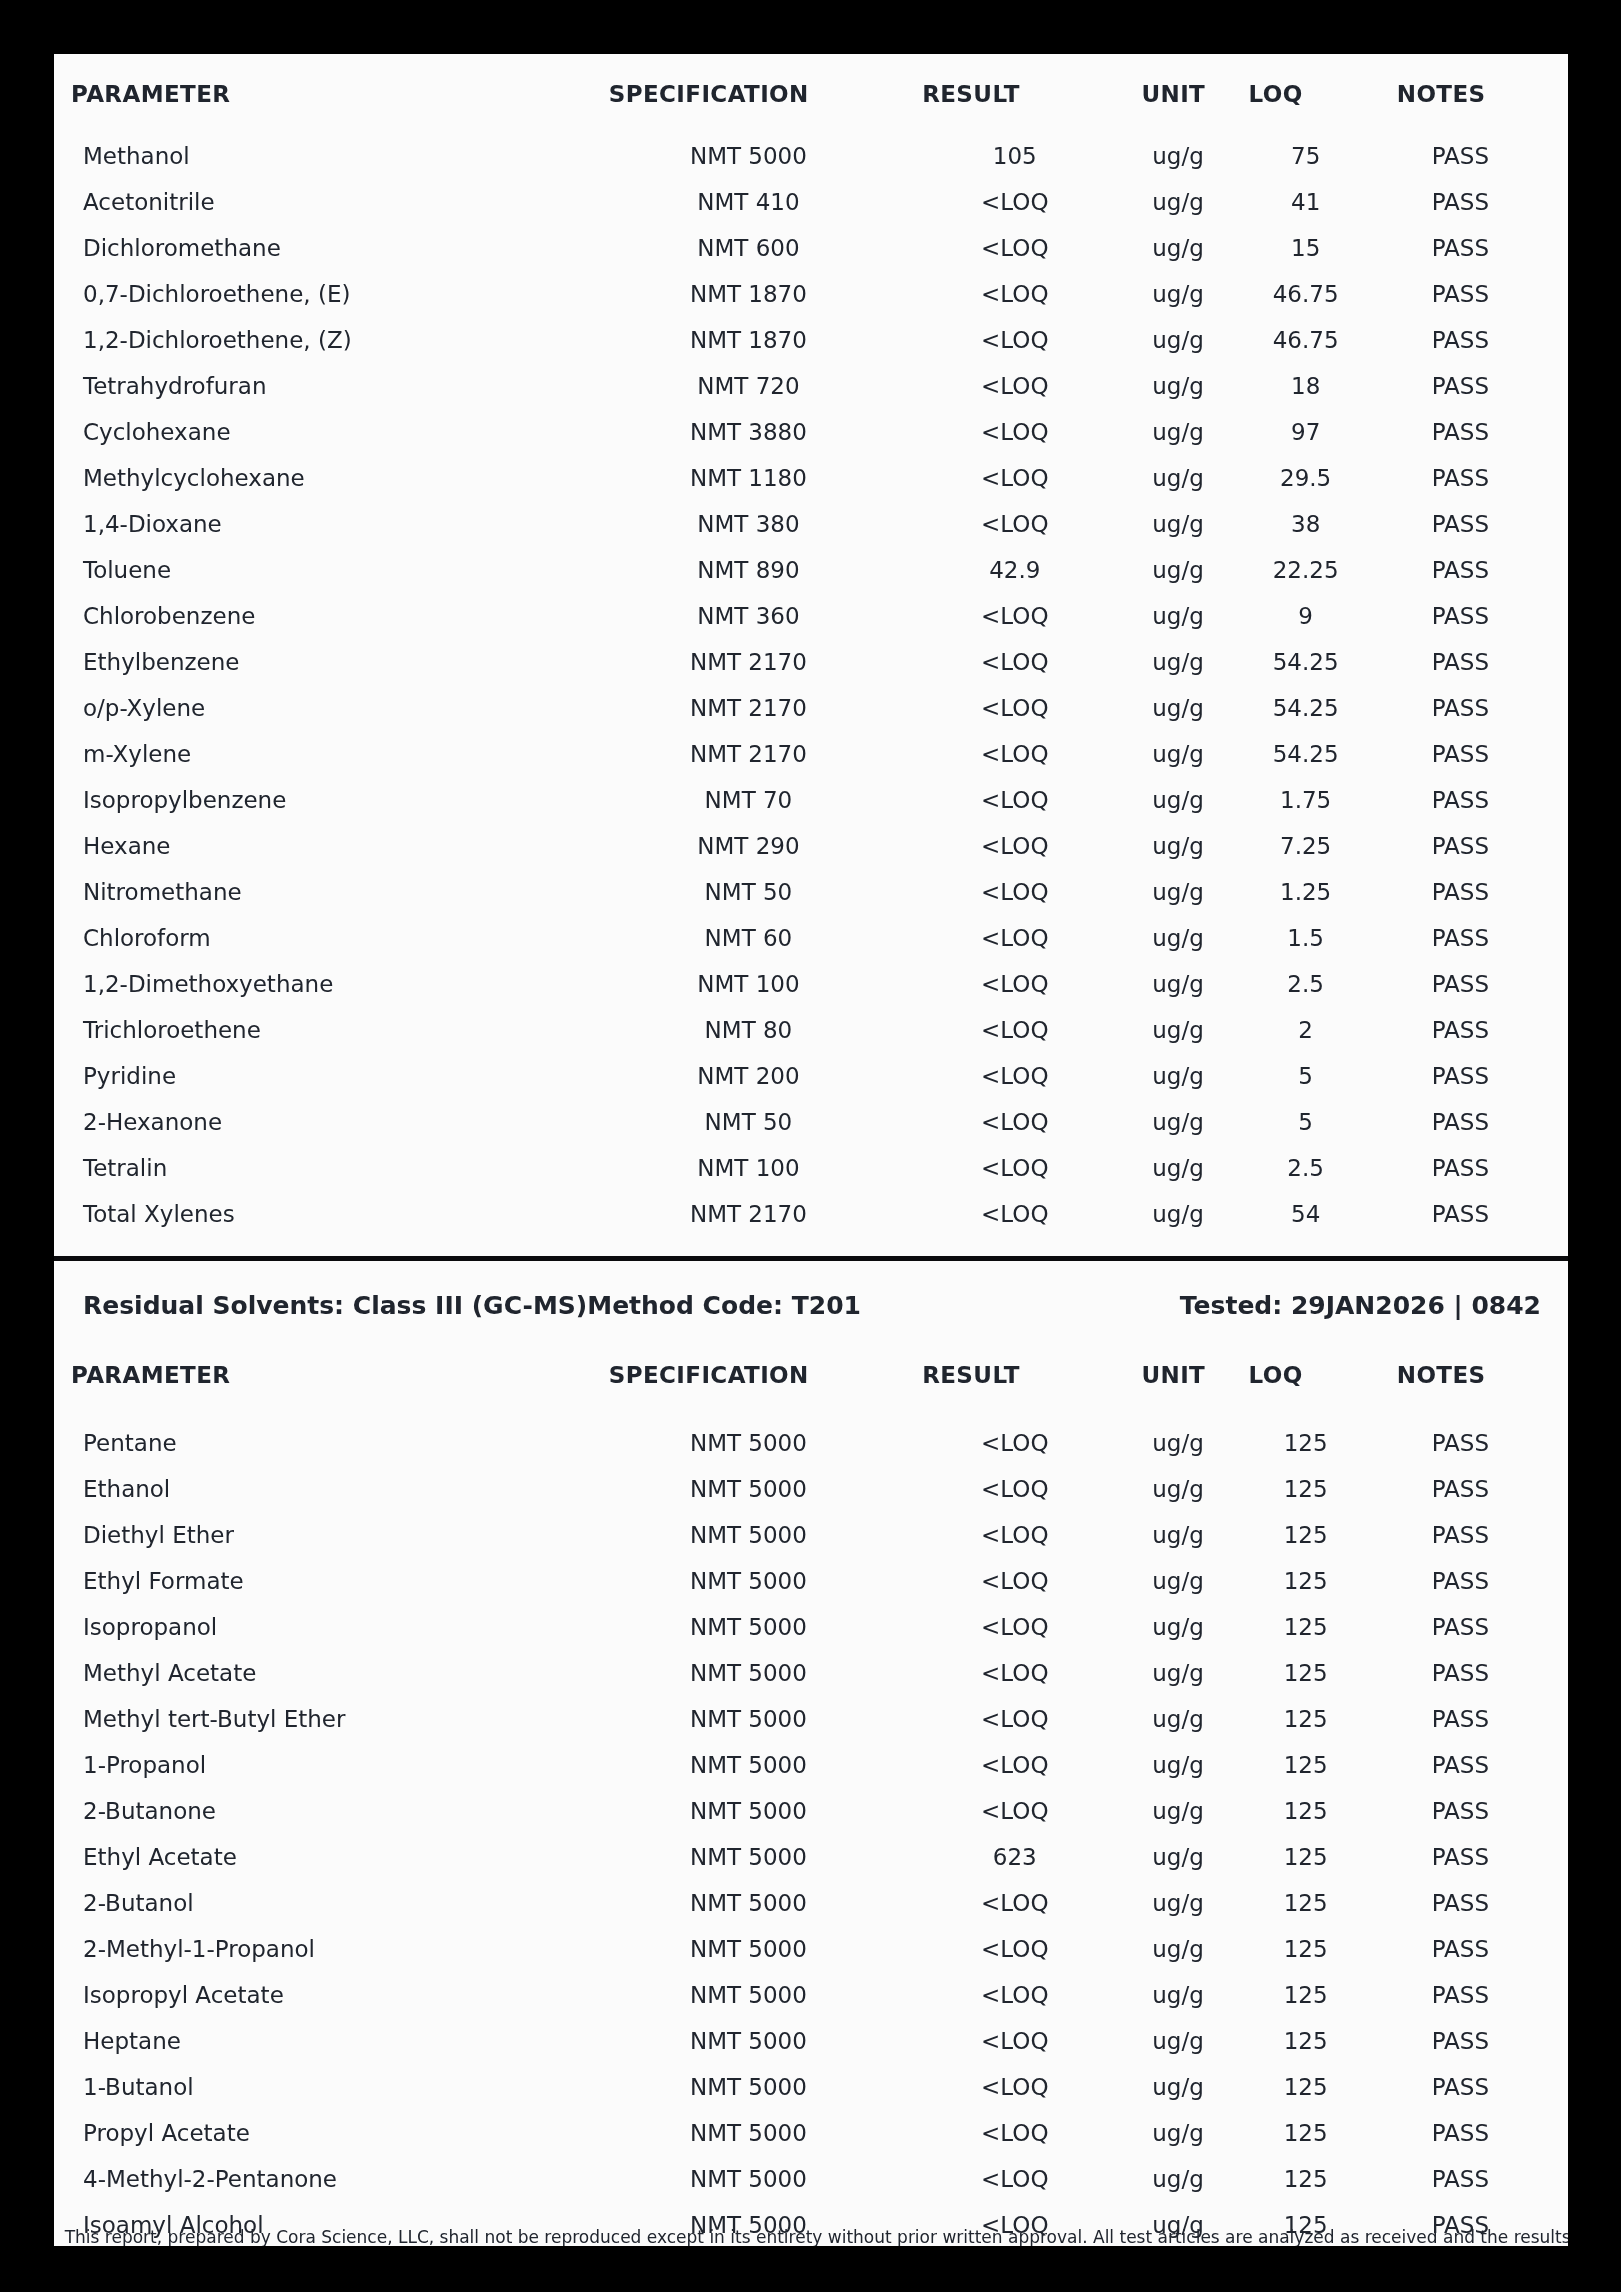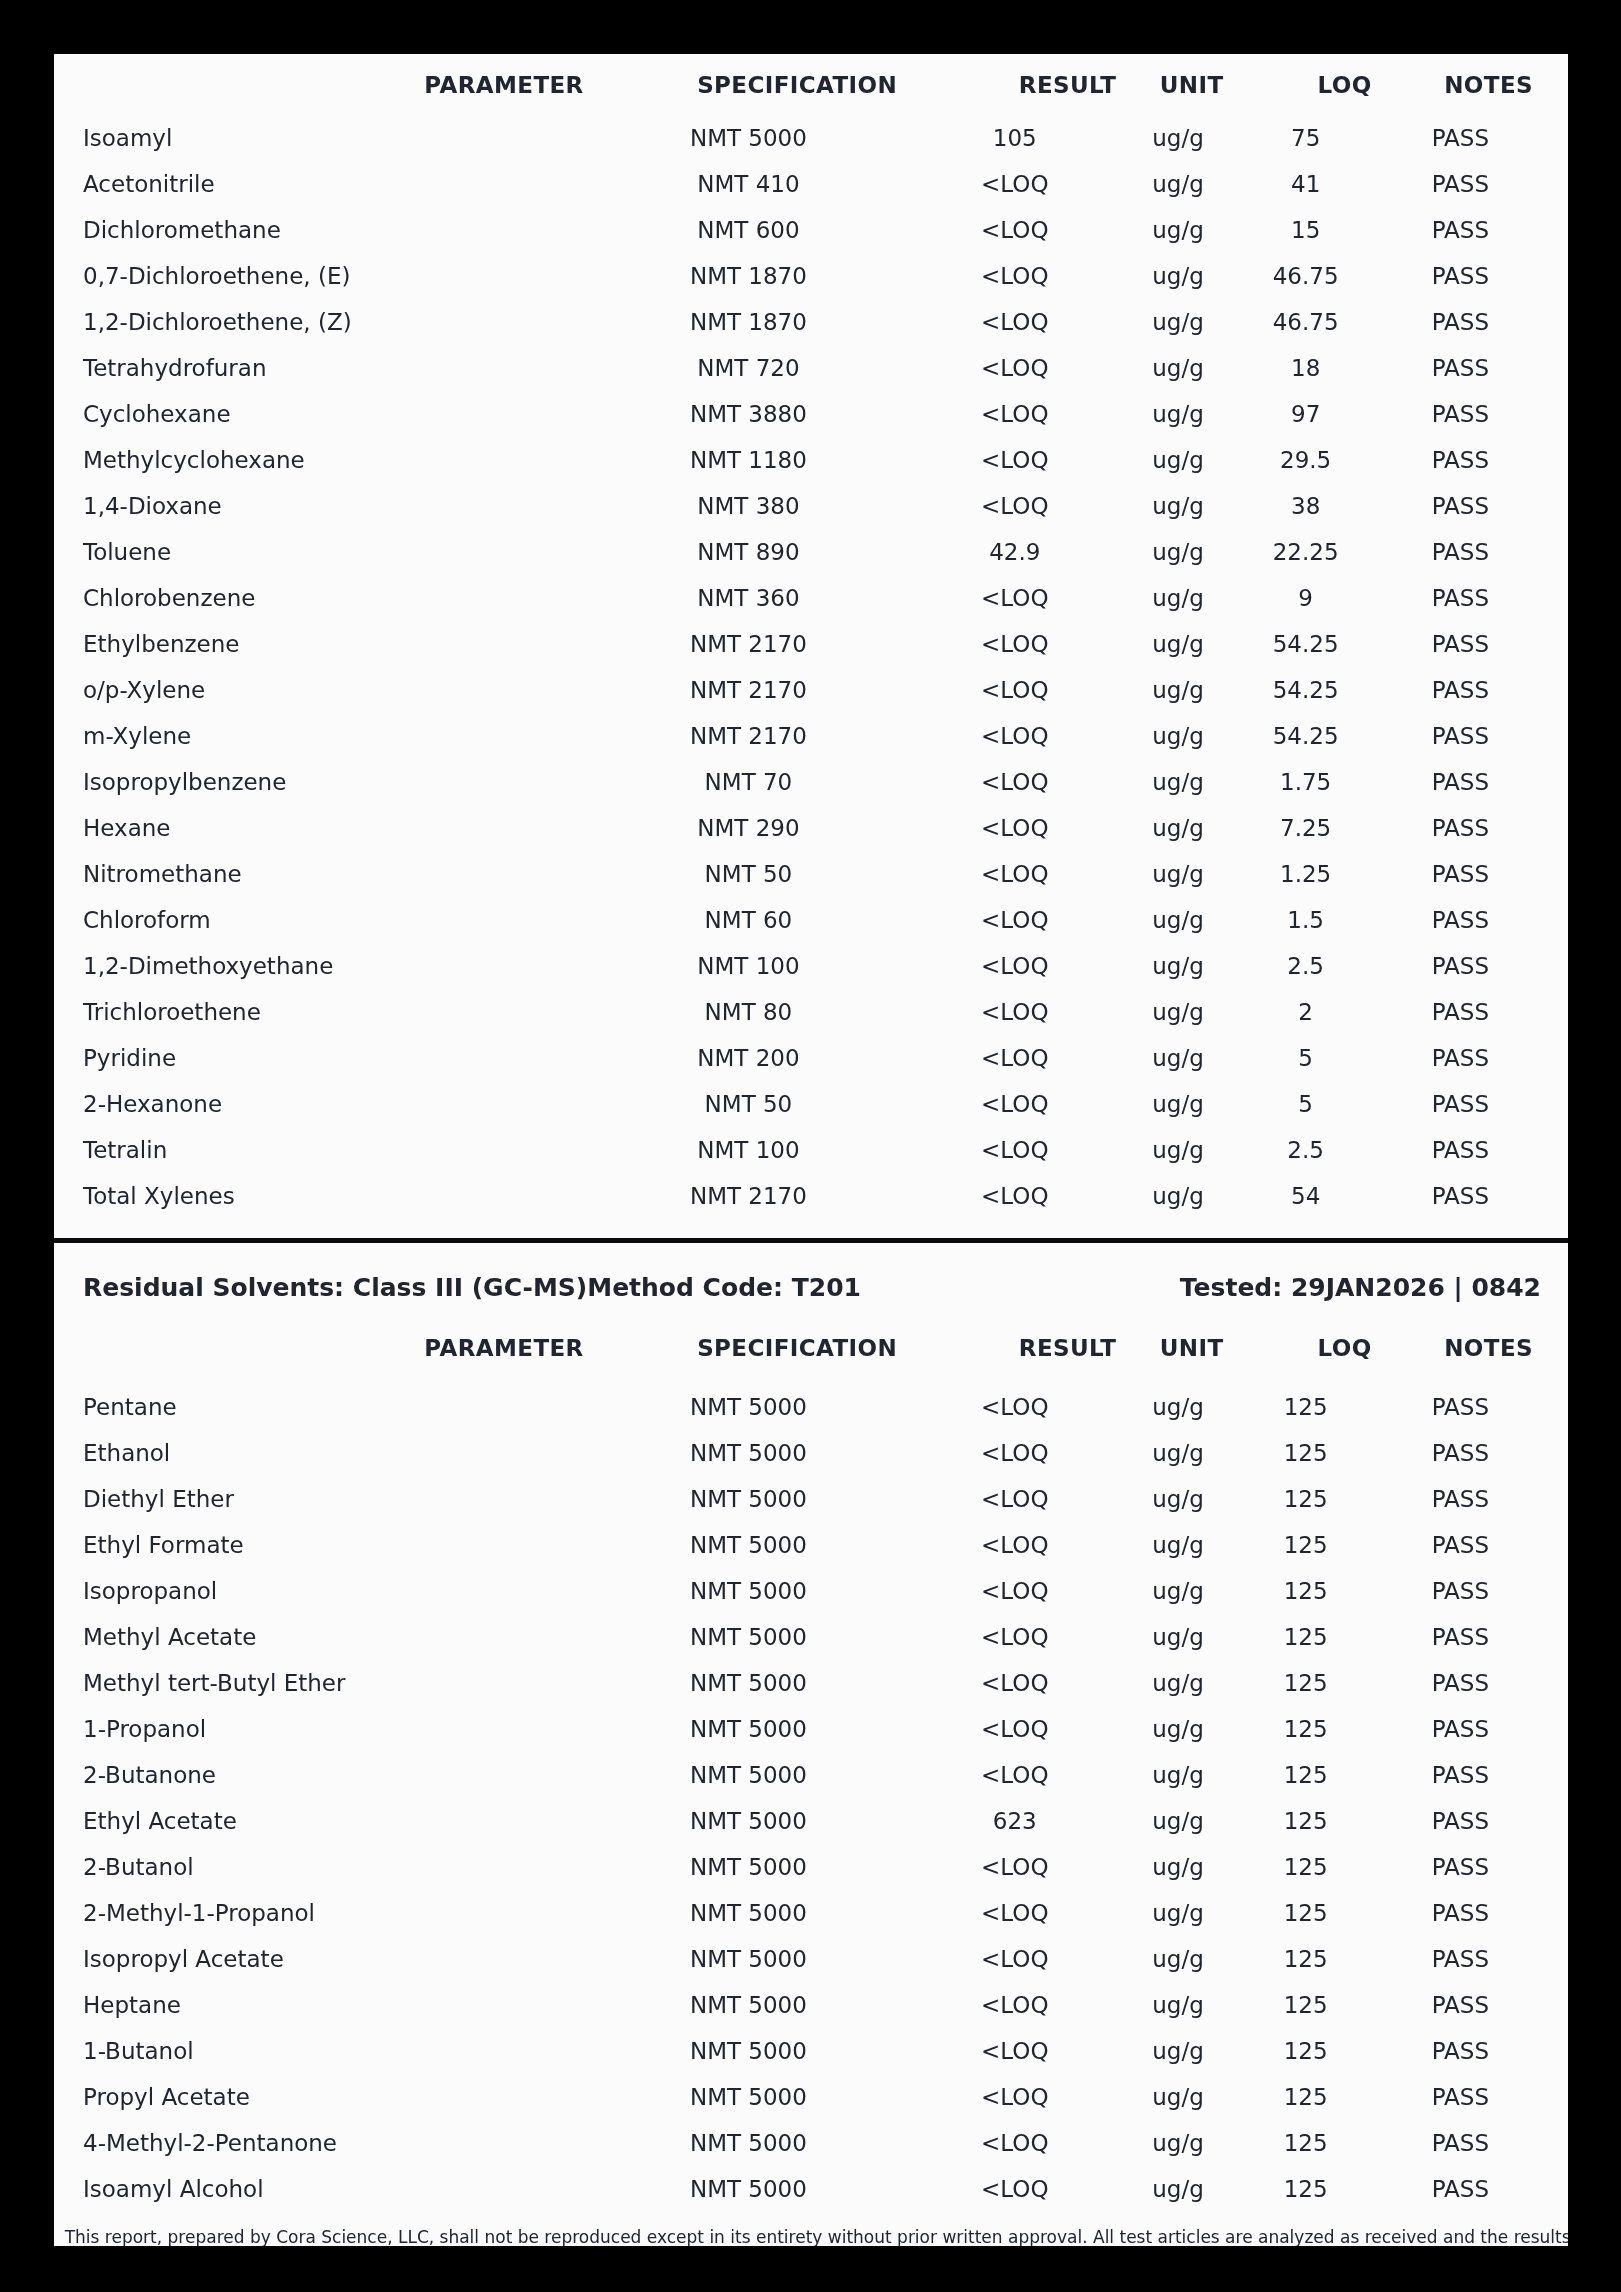--- a/index.html
+++ b/index.html
@@ -19,21 +19,21 @@
   }
   table.results {
     border-collapse:collapse;
     table-layout:fixed;
     width:1487px;
   }
   col.c-param{width:537px;} col.c-spec{width:313px;} col.c-result{width:219px;}
   col.c-unit{width:107px;}  col.c-loq{width:148px;}  col.c-notes{width:161px;}
   table.results th {
     font-weight:bold; font-size:23px; height:45px;
-    text-align:right; padding:8px; letter-spacing:0.4px;
+    text-align:left; padding:17px; letter-spacing:0.4px;
   }
   table.results td {
     font-size:23px; height:46px; font-weight:400;
     text-align:center; padding:0; white-space:nowrap; overflow:hidden;
   }
   #table2 td { height:46px; }
   #table2 th { height:57px; vertical-align:middle; }
   table.results td:first-child { text-align:left; padding-left:29px; }
   .divider {
     height:4.5px; width:1514px; background:#0b0b0d; margin-top:19px;
@@ -71,21 +71,21 @@
           <th>PARAMETER</th>
           <th>SPECIFICATION</th>
           <th>RESULT</th>
           <th>UNIT</th>
           <th>LOQ</th>
           <th>NOTES</th>
         </tr>
       </thead>
     <tbody>
         <tr>
-          <td>Isoamyl</td>
+          <td>Methanol</td>
           <td>NMT 5000</td>
           <td>105</td>
           <td>ug/g</td>
           <td>75</td>
           <td>PASS</td>
         </tr>
         <tr>
           <td>Acetonitrile</td>
           <td>NMT 410</td>
           <td>&lt;LOQ</td>

